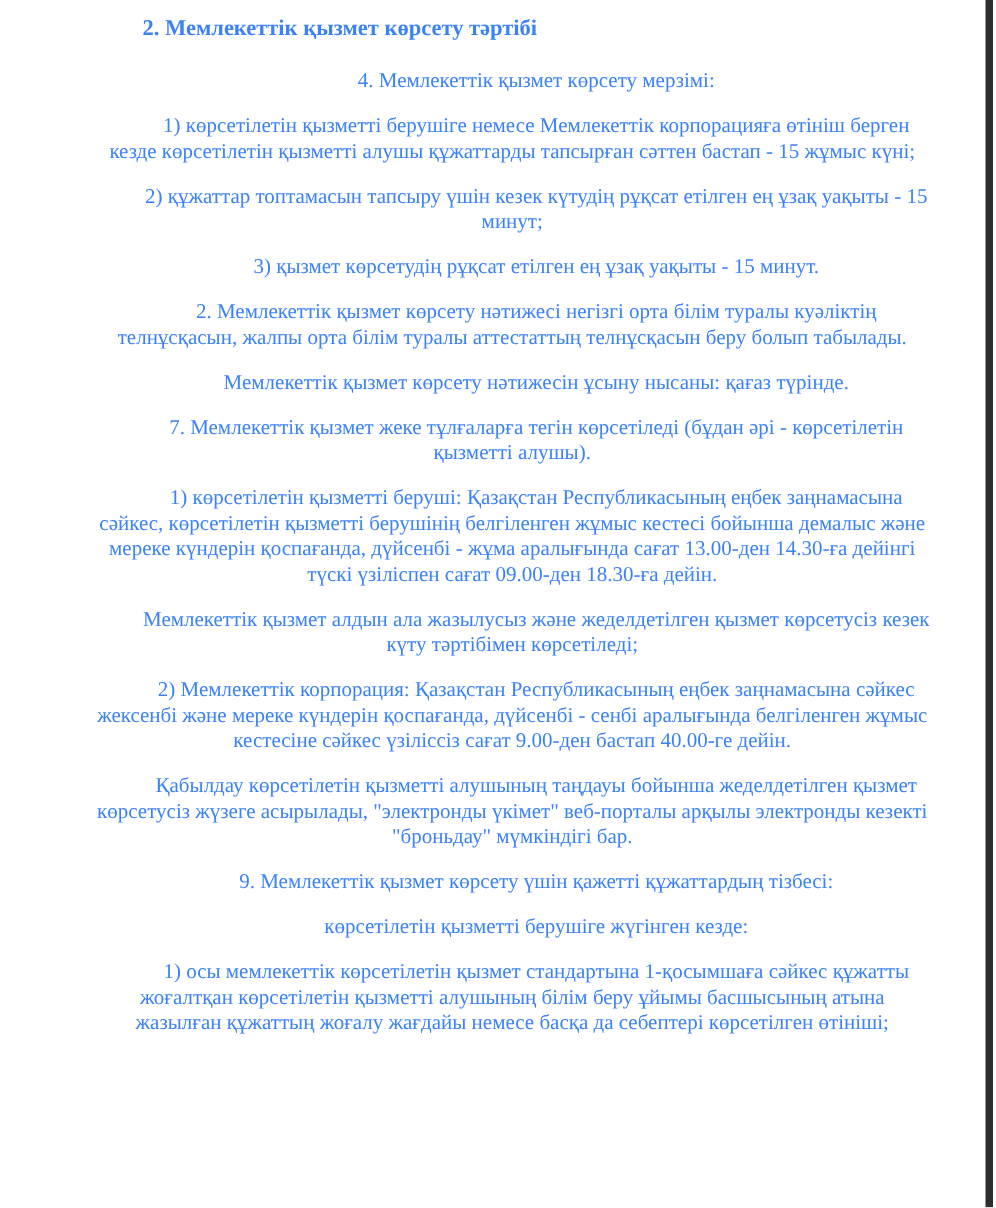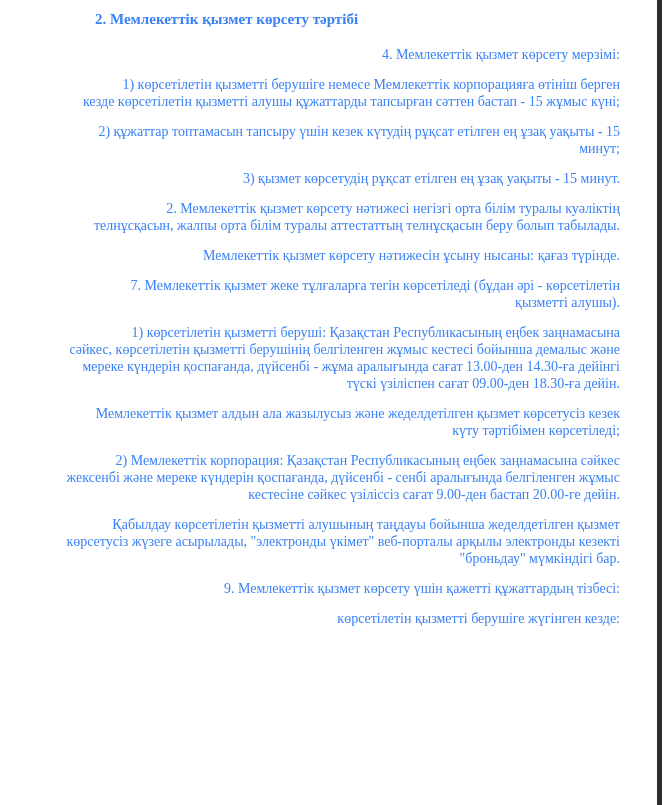--- a/index.html
+++ b/index.html
@@ -24,21 +24,21 @@
     font-weight: bold;
     line-height: 19px;
     margin: 0 0 17px 0;
     text-indent: 32px;
   }
   .para {
     font-size: 14px;
     line-height: 17px;
     margin: 0 0 13px 0;
     text-indent: 32px;
-    text-align: right;
+    text-align: center;
   }
   .v-scrollbar {
     position: absolute;
     top: 0;
     right: 2px;
     width: 5px;
     height: 805px;
     background: #2e2e2e;
   }
 </style>
@@ -50,19 +50,20 @@
     <h2 class="doc-title">2. Мемлекеттік қызмет көрсету тәртібі</h2>
     <p class="para">4. Мемлекеттік қызмет көрсету мерзімі:</p>
     <p class="para">1) көрсетілетін қызметті берушіге немесе Мемлекеттік корпорацияға өтініш берген кезде көрсетілетін қызметті алушы құжаттарды тапсырған сәттен бастап - 15 жұмыс күні;</p>
     <p class="para">2) құжаттар топтамасын тапсыру үшін кезек күтудің рұқсат етілген ең ұзақ уақыты - 15 минут;</p>
     <p class="para">3) қызмет көрсетудің рұқсат етілген ең ұзақ уақыты - 15 минут.</p>
     <p class="para">2. Мемлекеттік қызмет көрсету нәтижесі негізгі орта білім туралы куәліктің телнұсқасын, жалпы орта білім туралы аттестаттың телнұсқасын беру болып табылады.</p>
     <p class="para">Мемлекеттік қызмет көрсету нәтижесін ұсыну нысаны: қағаз түрінде.</p>
     <p class="para">7. Мемлекеттік қызмет жеке тұлғаларға тегін көрсетіледі (бұдан әрі - көрсетілетін қызметті алушы).</p>
     <p class="para">1) көрсетілетін қызметті беруші: Қазақстан Республикасының еңбек заңнамасына сәйкес, көрсетілетін қызметті берушінің белгіленген жұмыс кестесі бойынша демалыс және мереке күндерін қоспағанда, дүйсенбі - жұма аралығында сағат 13.00-ден 14.30-ға дейінгі түскі үзіліспен сағат 09.00-ден 18.30-ға дейін.</p>
     <p class="para">Мемлекеттік қызмет алдын ала жазылусыз және жеделдетілген қызмет көрсетусіз кезек күту тәртібімен көрсетіледі;</p>
-    <p class="para">2) Мемлекеттік корпорация: Қазақстан Республикасының еңбек заңнамасына сәйкес жексенбі және мереке күндерін қоспағанда, дүйсенбі - сенбі аралығында белгіленген жұмыс кестесіне сәйкес үзіліссіз сағат 9.00-ден бастап 20.00-ге дейін.</p>
+    <p class="para">2) Мемлекеттік корпорация: Қазақстан Республикасының еңбек заңнамасына сәйкес жексенбі және мереке күндерін қоспағанда, дүйсенбі - сенбі аралығында белгіленген жұмыс кестесіне сәйкес үзіліссіз сағат 9.00-ден бастап 40.00-ге дейін.</p>
     <p class="para">Қабылдау көрсетілетін қызметті алушының таңдауы бойынша жеделдетілген қызмет көрсетусіз жүзеге асырылады, "электронды үкімет" веб-порталы арқылы электронды кезекті "броньдау" мүмкіндігі бар.</p>
     <p class="para">9. Мемлекеттік қызмет көрсету үшін қажетті құжаттардың тізбесі:</p>
     <p class="para">көрсетілетін қызметті берушіге жүгінген кезде:</p>
+    <p class="para">1) осы мемлекеттік көрсетілетін қызмет стандартына 1-қосымшаға сәйкес құжатты жоғалтқан көрсетілетін қызметті алушының білім беру ұйымы басшысының атына жазылған құжаттың жоғалу жағдайы немесе басқа да себептері көрсетілген өтініші;</p>
   </div>
   <div class="v-scrollbar"></div>
 </div>
 
 </body></html>

